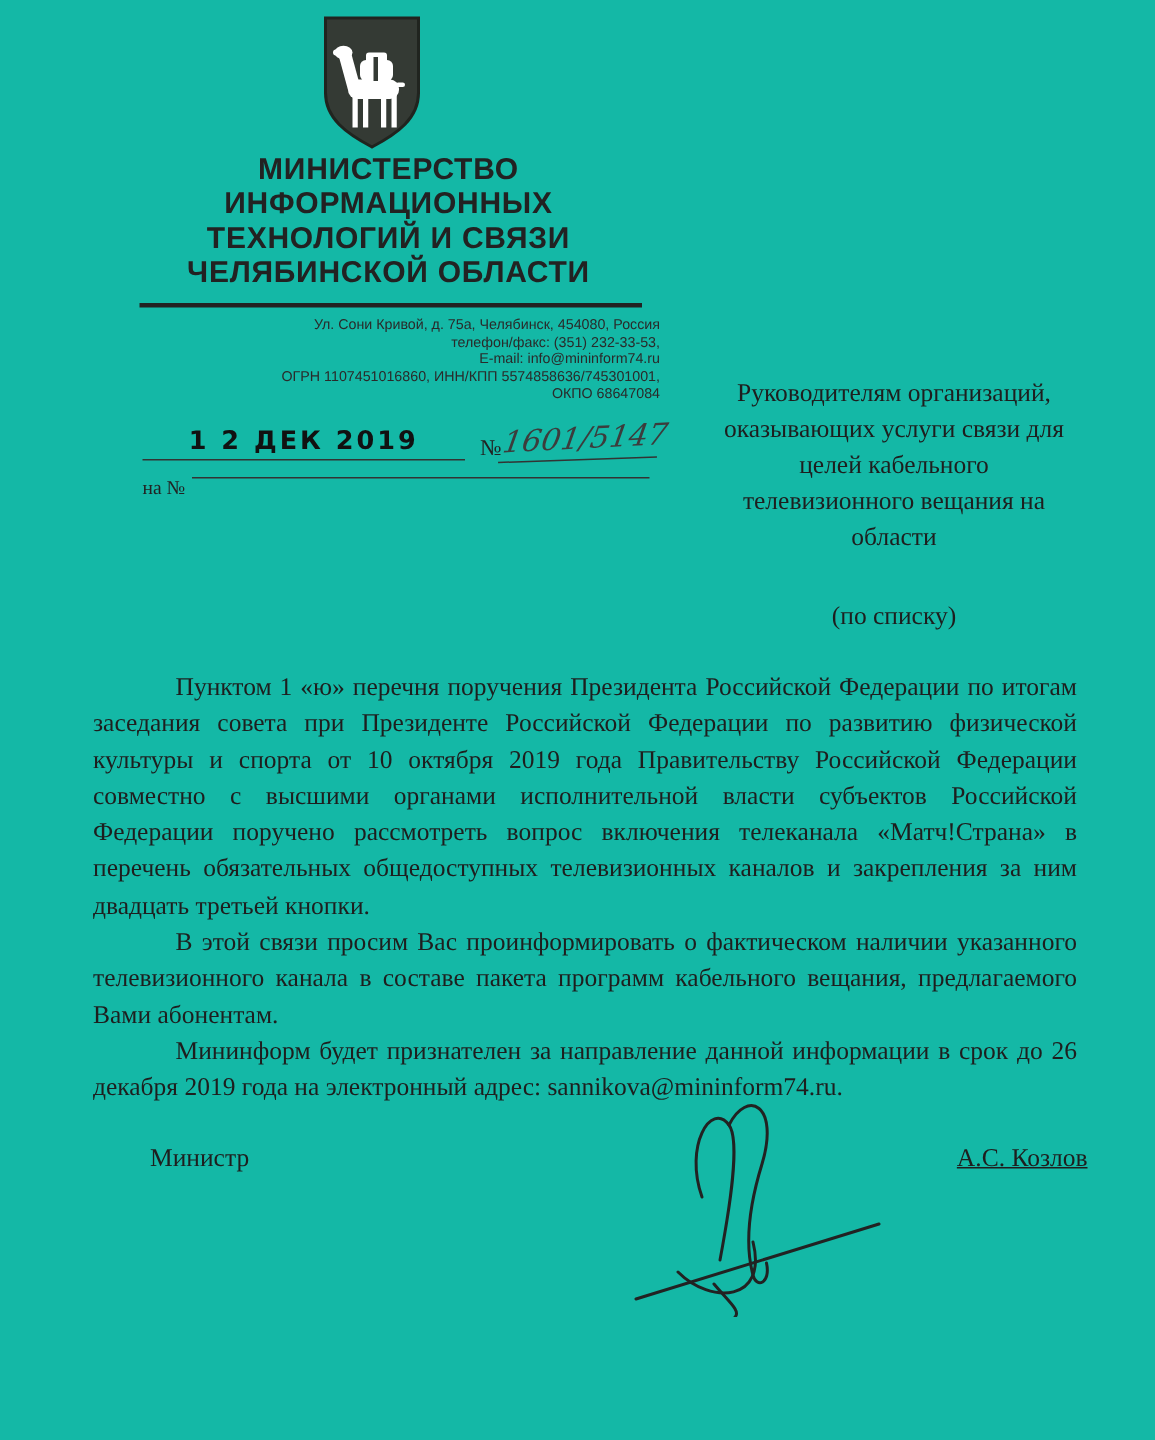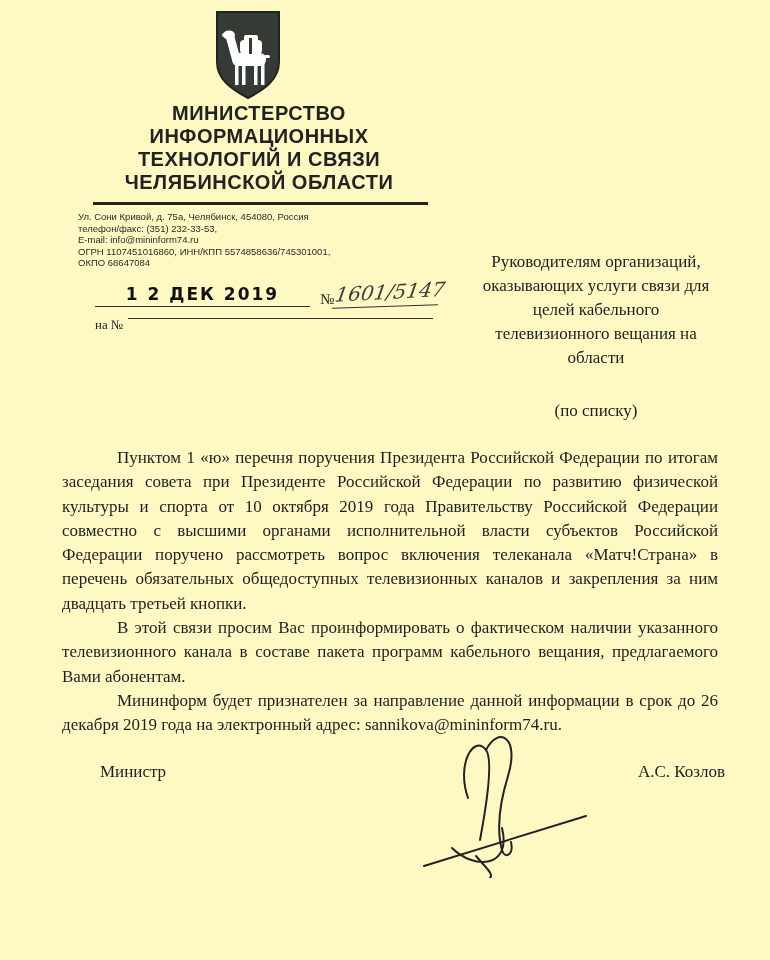--- a/index.html
+++ b/index.html
@@ -1,31 +1,31 @@
 <!DOCTYPE html>
 <html lang="ru"><head>
 <meta charset="utf-8">
 <style>
   html,body{margin:0;padding:0;background:#e8e8e8;}
   .page{
     position:relative;width:770px;height:960px;margin:0 auto;
-    background:#fef9c3;overflow:hidden;
+    background:#14b8a6;overflow:hidden;
     font-family:"Liberation Serif", serif;color:#1e1e1e;
   }
   
   .emblem{position:absolute;left:213px;top:8px;width:70px;height:92px;}
   .ministry{
     position:absolute;left:88px;top:102px;width:342px;
     text-align:center;font-family:"Liberation Sans", sans-serif;
     font-weight:bold;font-size:20px;line-height:23px;letter-spacing:0.5px;
     color:#222;
   }
   .rule{position:absolute;left:93px;top:202px;width:335px;height:3px;background:#222;}
   .contacts{
-    position:absolute;left:78px;top:211px;width:362px;text-align:left;
+    position:absolute;left:78px;top:211px;width:362px;text-align:right;
     font-family:"Liberation Sans", sans-serif;font-size:9.5px;line-height:11.5px;
     color:#2a2a2a;
   }
   
   .date-stamp{
     position:absolute;left:95px;top:284px;width:215px;text-align:center;
     font-family:"DejaVu Sans", sans-serif;font-weight:bold;font-size:17px;
     letter-spacing:2px;color:#111;
   }
   .date-line{position:absolute;left:95px;top:306px;width:215px;border-bottom:1.5px solid #333;}
@@ -48,21 +48,21 @@
     font-size:17px;
   }
   
   .body-text{
     position:absolute;left:62px;top:446px;width:656px;
     font-size:17px;line-height:24.3px;text-align:justify;
   }
   .body-text p{margin:0;text-indent:55px;}
   
   .sig-position{position:absolute;left:100px;top:762px;font-size:17px;text-align:right;}
-  .sig-name{position:absolute;right:45px;top:762px;font-size:17px;}
+  .sig-name{position:absolute;right:45px;top:762px;font-size:17px;text-decoration:underline;}
   .sig-script{position:absolute;left:390px;top:728px;width:210px;height:150px;}
 </style>
 </head>
 <body>
 
 <div class="page">
 
   <svg class="emblem" viewBox="0 0 70 92" xmlns="http://www.w3.org/2000/svg">
     <path d="M4,4 L66,4 L66,54 C66,71 52,81 35,90 C18,81 4,71 4,54 Z" fill="#343a34" stroke="#20241f" stroke-width="2"></path>
     <g fill="#ffffff">

